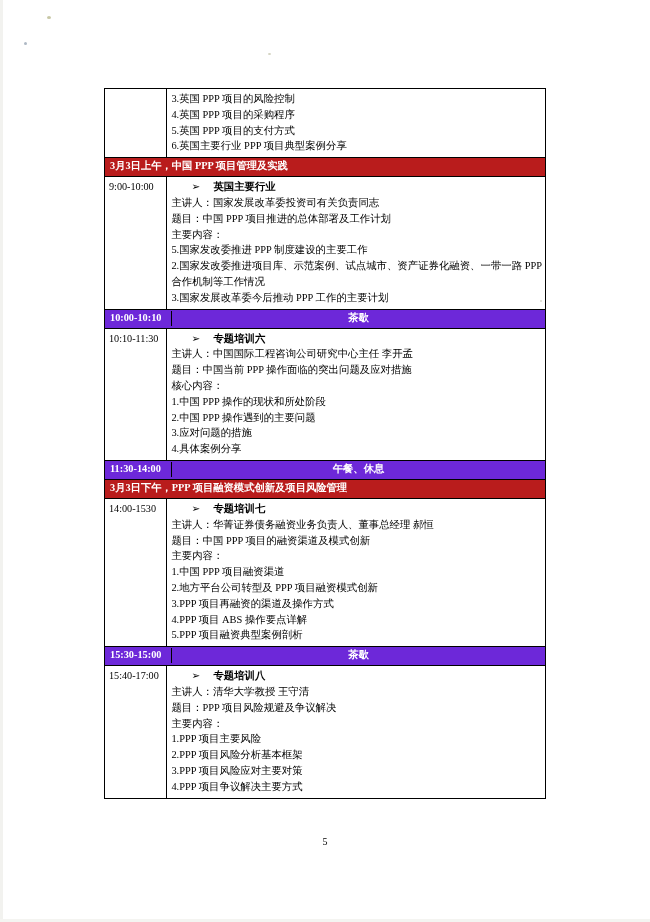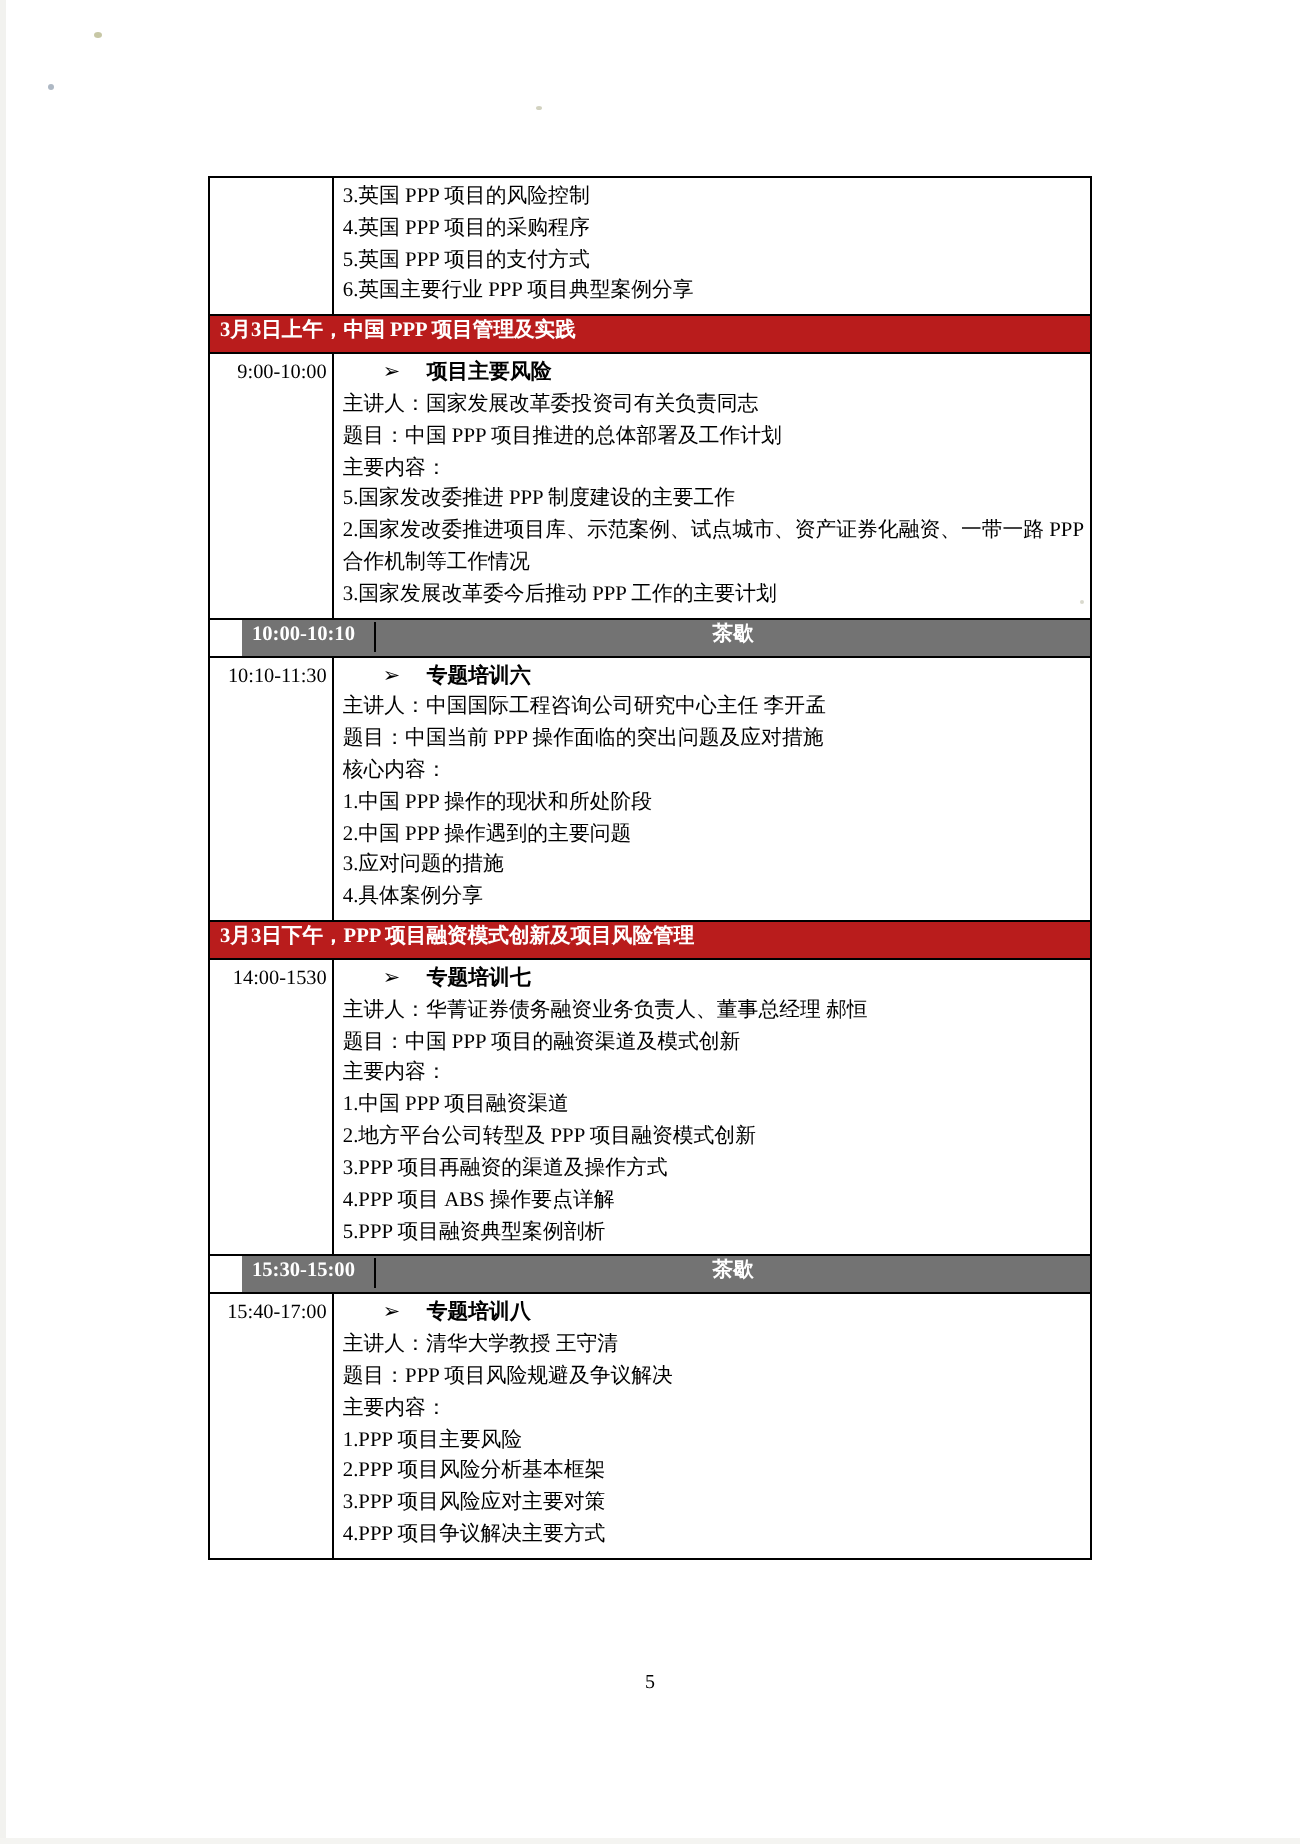--- a/index.html
+++ b/index.html
@@ -41,21 +41,21 @@
     font-size: 10.4px;
     line-height: 1.52;
   }
   table.agenda td {
     border: 1px solid #000000;
     vertical-align: top;
     padding: 2px 3px 3px 4px;
   }
   td.timecell {
     width: 66px;
-    text-align: right;
+    text-align: left;
     white-space: nowrap;
     padding-top: 3px;
     font-size: 10.2px;
     margin-left: 28px;
   }
   td.bodycell {
     padding-left: 6px;
     padding-right: 4px;
   }
   .line { display: block; white-space: nowrap; }
@@ -77,21 +77,21 @@
   }
   .band-red, .band-navy {
     color: #ffffff;
     font-weight: bold;
     font-size: 10.3px;
     line-height: 1.45;
     padding: 1px 0 2px 0;
     display: block;
   }
   .band-red { background: #b91c1c; }
-  .band-navy { background: #737373; margin-left: 16px; }
+  .band-navy { background: #6d28d9; }
   .band-red .txt { padding-left: 5px; display: inline-block; }
   .band-navy-split {
     display: flex;
     width: 100%;
   }
   .band-navy-split .t {
     width: 66px;
     flex: 0 0 66px;
     text-align: left;
     padding-left: 5px;
@@ -153,21 +153,21 @@
 
       <tr class="band">
         <td colspan="2">
           <span class="band-red"><span class="txt">3月3日上午，中国 PPP 项目管理及实践</span></span>
         </td>
       </tr>
 
       <tr>
         <td class="timecell">9:00-10:00</td>
         <td class="bodycell">
-          <span class="title-line"><span class="arrow">➢</span><span>项目主要风险</span></span>
+          <span class="title-line"><span class="arrow">➢</span><span>英国主要行业</span></span>
           <span class="line">主讲人：国家发展改革委投资司有关负责同志</span>
           <span class="line">题目：中国 PPP 项目推进的总体部署及工作计划</span>
           <span class="line">主要内容：</span>
           <span class="line">5.国家发改委推进 PPP 制度建设的主要工作</span>
           <span class="line">2.国家发改委推进项目库、示范案例、试点城市、资产证券化融资、一带一路 PPP</span>
           <span class="line">合作机制等工作情况</span>
           <span class="line">3.国家发展改革委今后推动 PPP 工作的主要计划</span>
         </td>
       </tr>
 
@@ -189,20 +189,30 @@
           <span class="line">主讲人：中国国际工程咨询公司研究中心主任  李开孟</span>
           <span class="line">题目：中国当前 PPP 操作面临的突出问题及应对措施</span>
           <span class="line">核心内容：</span>
           <span class="line">1.中国 PPP 操作的现状和所处阶段</span>
           <span class="line">2.中国 PPP 操作遇到的主要问题</span>
           <span class="line">3.应对问题的措施</span>
           <span class="line">4.具体案例分享</span>
         </td>
       </tr>
 
+      <tr class="band">
+        <td colspan="2">
+          <span class="band-navy">
+            <span class="band-navy-split">
+              <span class="t">11:30-14:00</span>
+              <span class="c">午餐、休息</span>
+            </span>
+          </span>
+        </td>
+      </tr>
 
       <tr class="band">
         <td colspan="2">
           <span class="band-red"><span class="txt">3月3日下午，PPP 项目融资模式创新及项目风险管理</span></span>
         </td>
       </tr>
 
       <tr>
         <td class="timecell">14:00-1530</td>
         <td class="bodycell">

